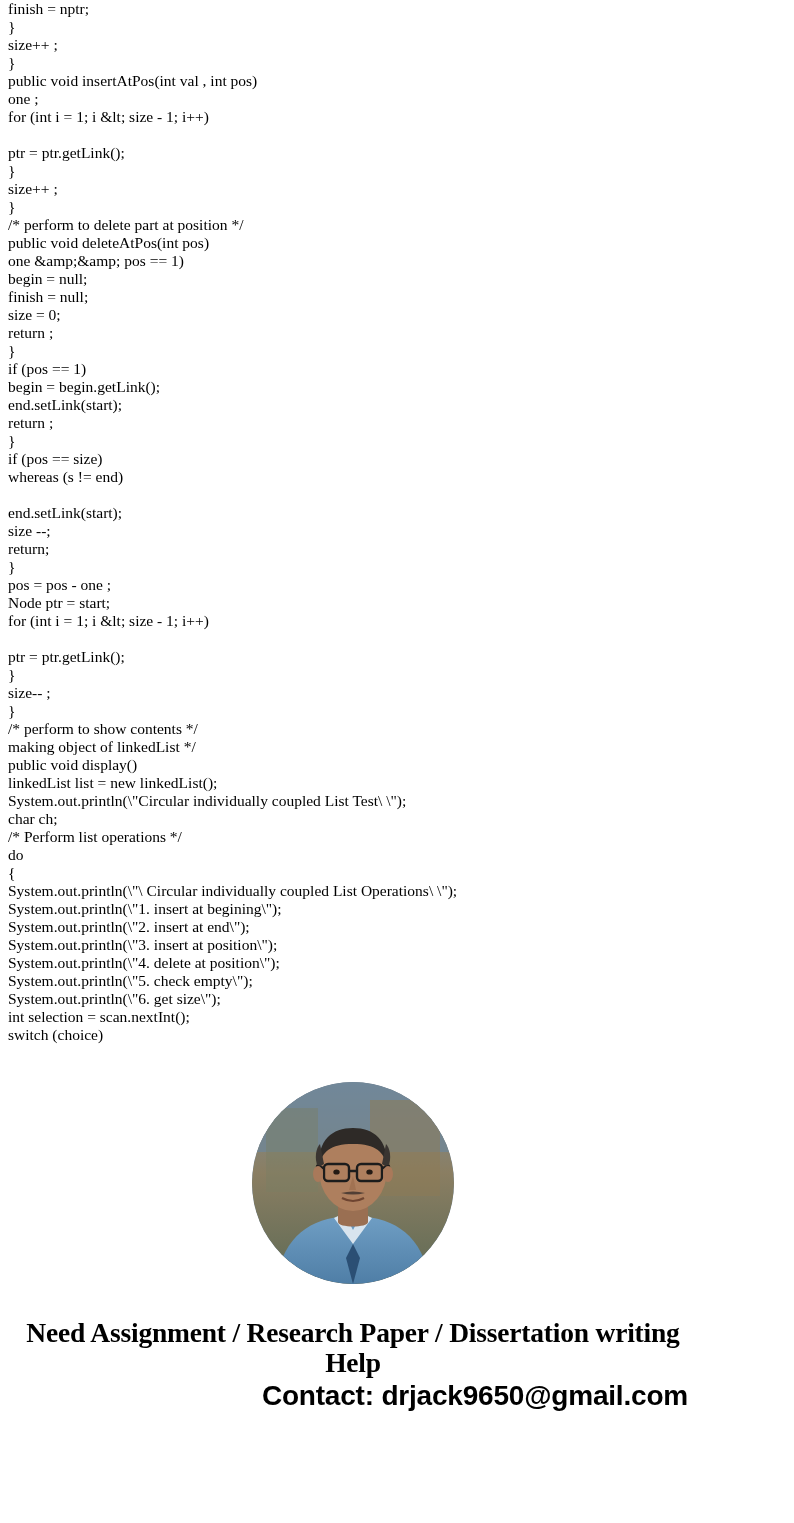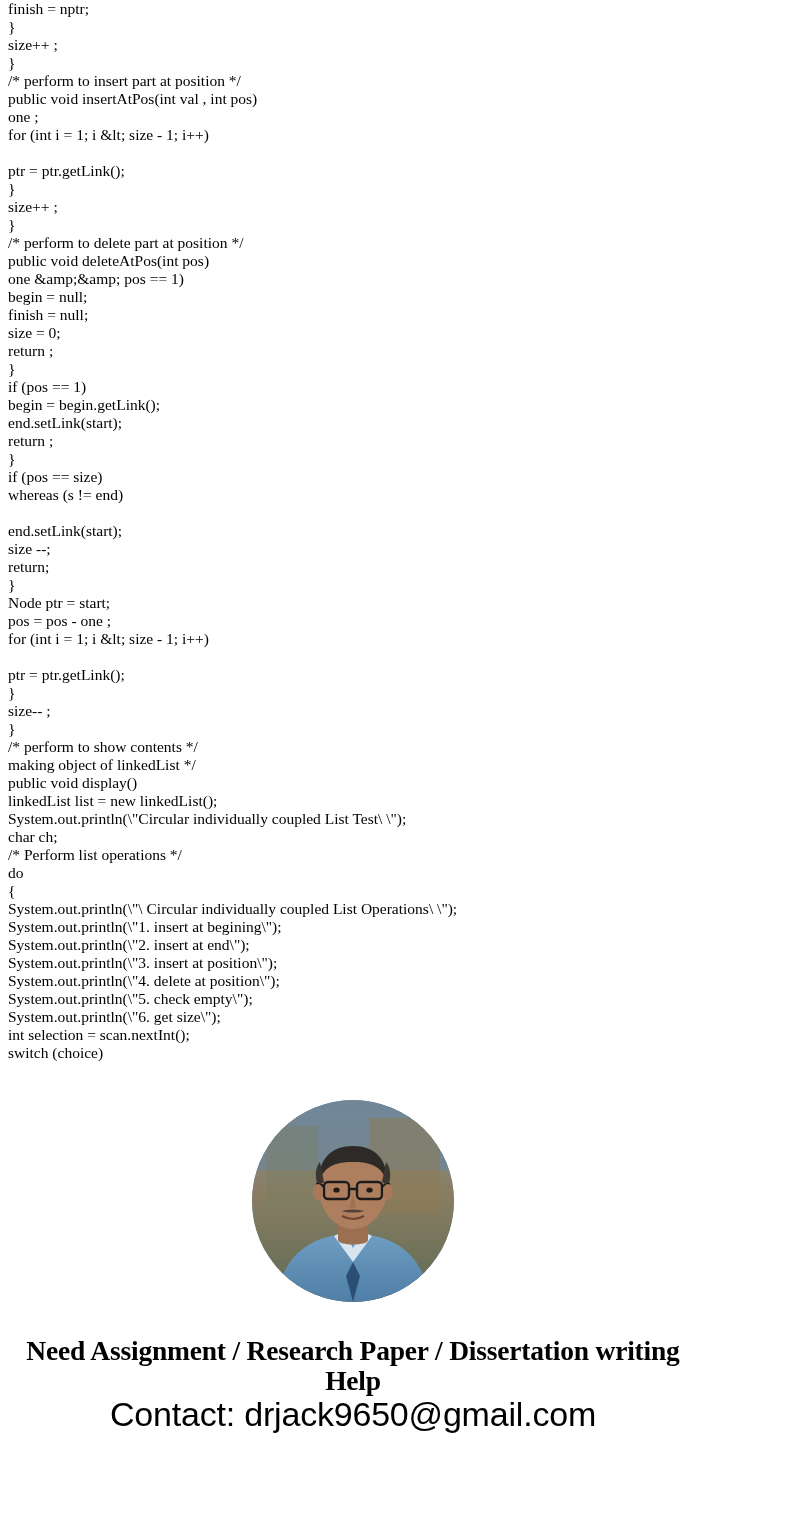--- a/index.html
+++ b/index.html
@@ -64,39 +64,39 @@
   .footer-line1 {
     font-family: Liberation Serif, serif;
     font-weight: bold;
     font-size: 27.5px;
     line-height: 30px;
     color: #000000;
     letter-spacing: -0.2px;
   }
   .footer-line2 {
     font-family: "Liberation Sans", sans-serif;
-    font-weight: normal;
-    font-size: 34px;
+    font-weight: bold;
+    font-size: 28px;
     line-height: 32px;
     color: #000000;
     margin-top: 2px;
     letter-spacing: -0.2px;
+    text-align: right;
   }
 </style>
 </head>
 <body>
 
 <div class="page">
 
   <div class="code-block" id="code-listing">
       <div class="code-line">finish = nptr;</div>
       <div class="code-line">}</div>
       <div class="code-line">size++ ;</div>
       <div class="code-line">}</div>
-      <div class="code-line">/* perform to insert part at position */</div>
       <div class="code-line">public void insertAtPos(int val , int pos)</div>
       <div class="code-line">one ;</div>
       <div class="code-line">for (int i = 1; i &amp;lt; size - 1; i++)</div>
       <div class="code-line blank"></div>
       <div class="code-line">ptr = ptr.getLink();</div>
       <div class="code-line">}</div>
       <div class="code-line">size++ ;</div>
       <div class="code-line">}</div>
       <div class="code-line">/* perform to delete part at position */</div>
       <div class="code-line">public void deleteAtPos(int pos)</div>
@@ -111,22 +111,22 @@
       <div class="code-line">end.setLink(start);</div>
       <div class="code-line">return ;</div>
       <div class="code-line">}</div>
       <div class="code-line">if (pos == size)</div>
       <div class="code-line">whereas (s != end)</div>
       <div class="code-line blank"></div>
       <div class="code-line">end.setLink(start);</div>
       <div class="code-line">size --;</div>
       <div class="code-line">return;</div>
       <div class="code-line">}</div>
+      <div class="code-line">pos = pos - one ;</div>
       <div class="code-line">Node ptr = start;</div>
-      <div class="code-line">pos = pos - one ;</div>
       <div class="code-line">for (int i = 1; i &amp;lt; size - 1; i++)</div>
       <div class="code-line blank"></div>
       <div class="code-line">ptr = ptr.getLink();</div>
       <div class="code-line">}</div>
       <div class="code-line">size-- ;</div>
       <div class="code-line">}</div>
       <div class="code-line">/* perform to show contents */</div>
       <div class="code-line">making object of linkedList */</div>
       <div class="code-line">public void display()</div>
       <div class="code-line">linkedList list = new linkedList();</div>

